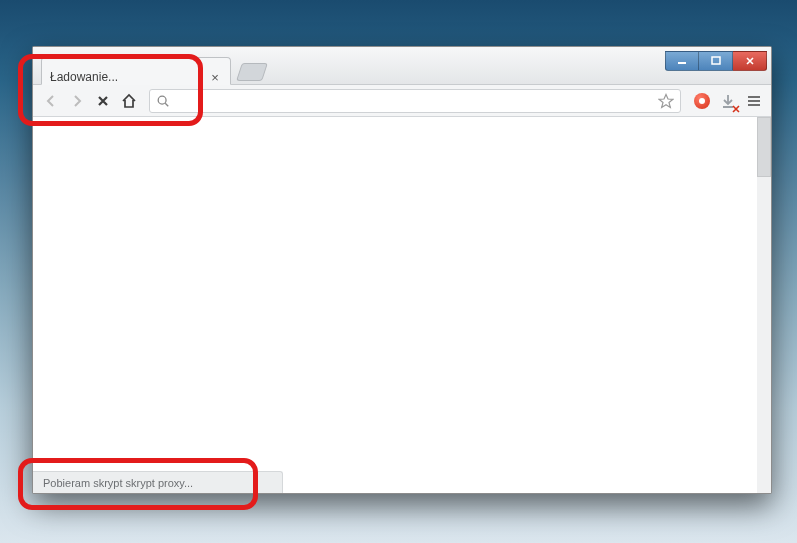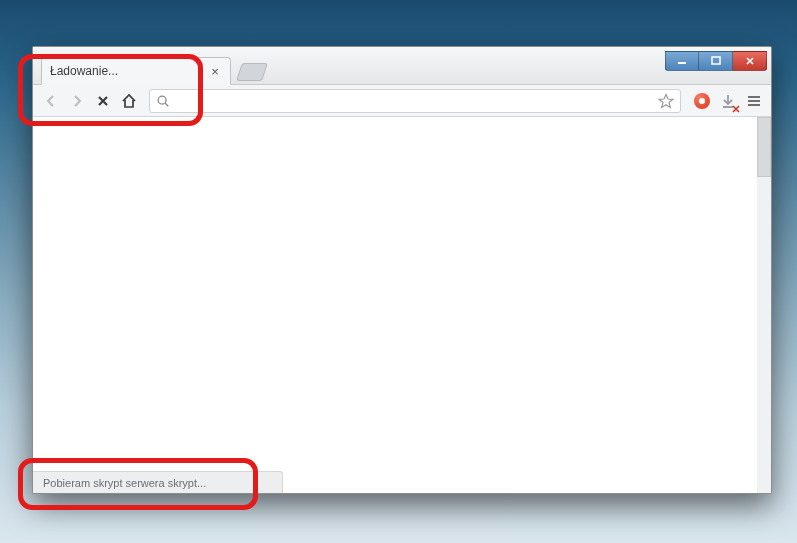--- a/index.html
+++ b/index.html
@@ -32,21 +32,21 @@
     height: 28px;
     display: flex; align-items: flex-end;
   }
   .tab {
     height: 28px;
     min-width: 190px;
     background: #f5f6f7;
     border: 1px solid #bfc2c5;
     border-bottom-color: #f5f6f7;
     border-radius: 4px 4px 0 0;
-    display: flex; align-items: center;
+    display: flex; align-items: flex-end;
     padding: 0 8px;
     font-size: 12px;
     color: #3d3d3d;
     position: relative;
     gap: 8px;
     margin-top: 14px;
   }
   .tab-close {
     margin-left: auto;
     width: 14px; height: 14px;
@@ -238,19 +238,19 @@
     <div class="ext hamb">
       <svg viewBox="0 0 16 16">
           <path d="M2 4 H14 M2 8 H14 M2 12 H14" stroke="currentColor" stroke-width="1.8"></path>
         </svg>
     </div>
   </div>
 
   <div class="content">
     <div class="scrollthumb"></div>
     <div class="status">
-      <span>Pobieram skrypt serwera skrypt...</span>
+      <span>Pobieram skrypt skrypt proxy...</span>
     </div>
   </div>
 </div>
 
 <div class="anno a1"></div>
 <div class="anno a2"></div>
 
 </body></html>

